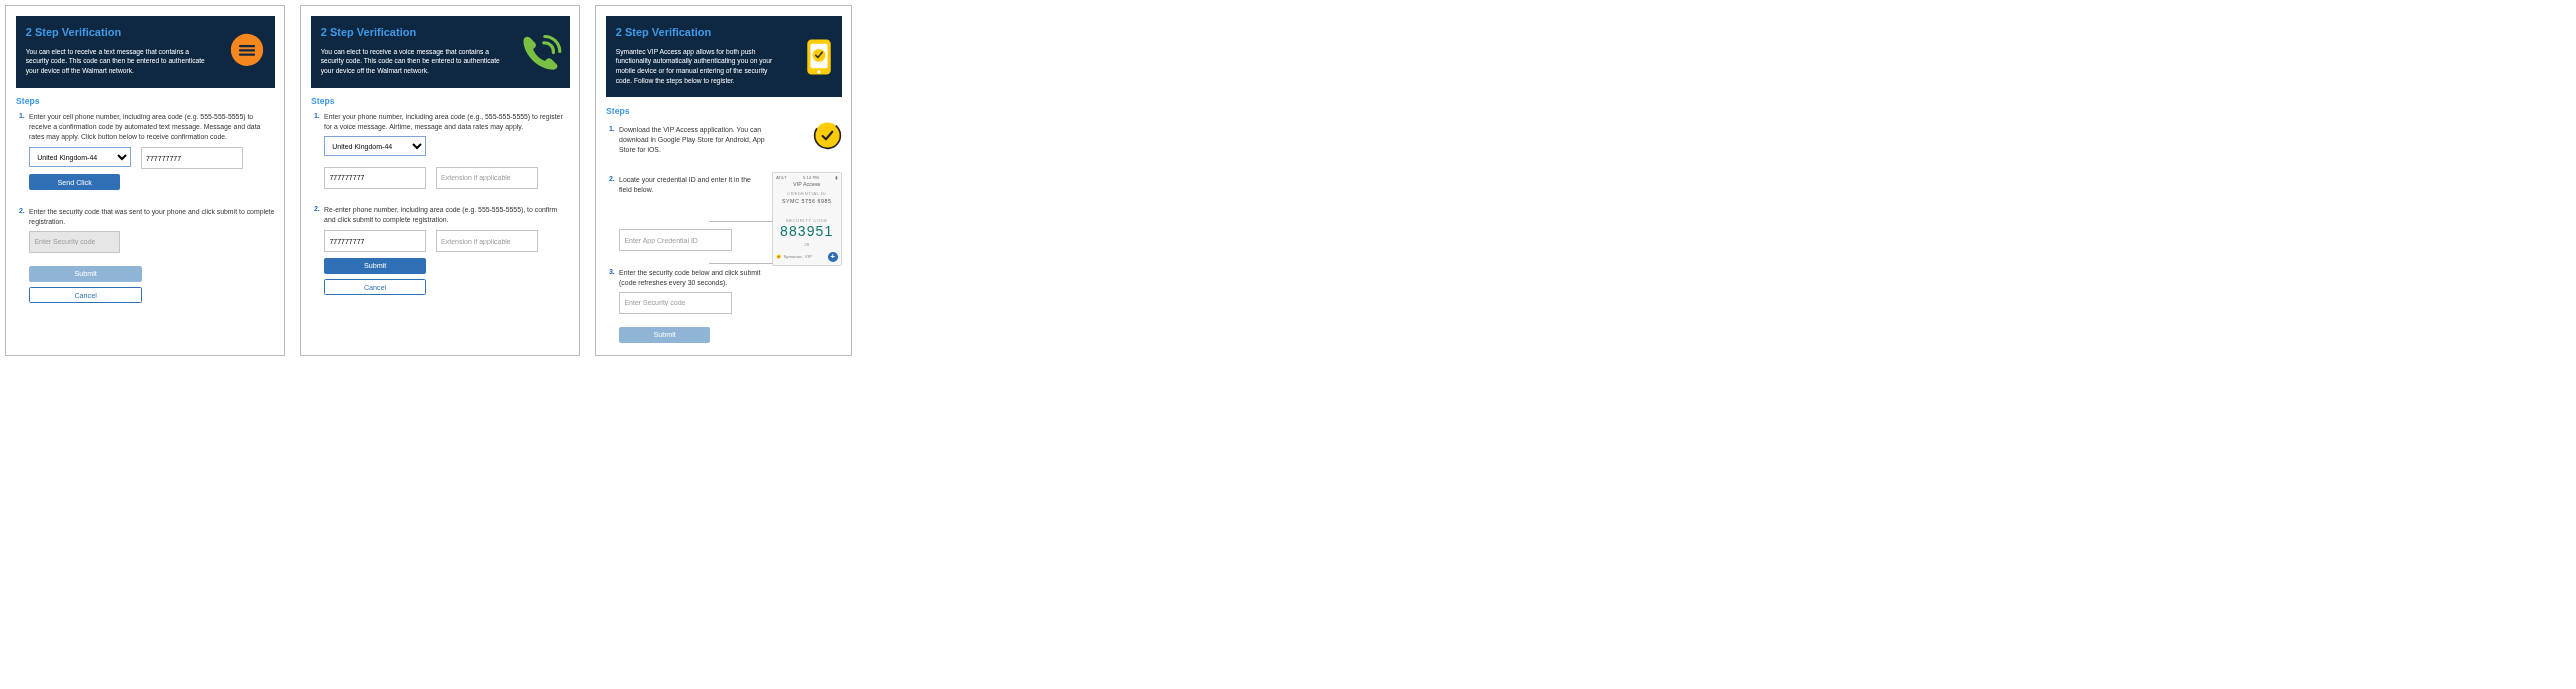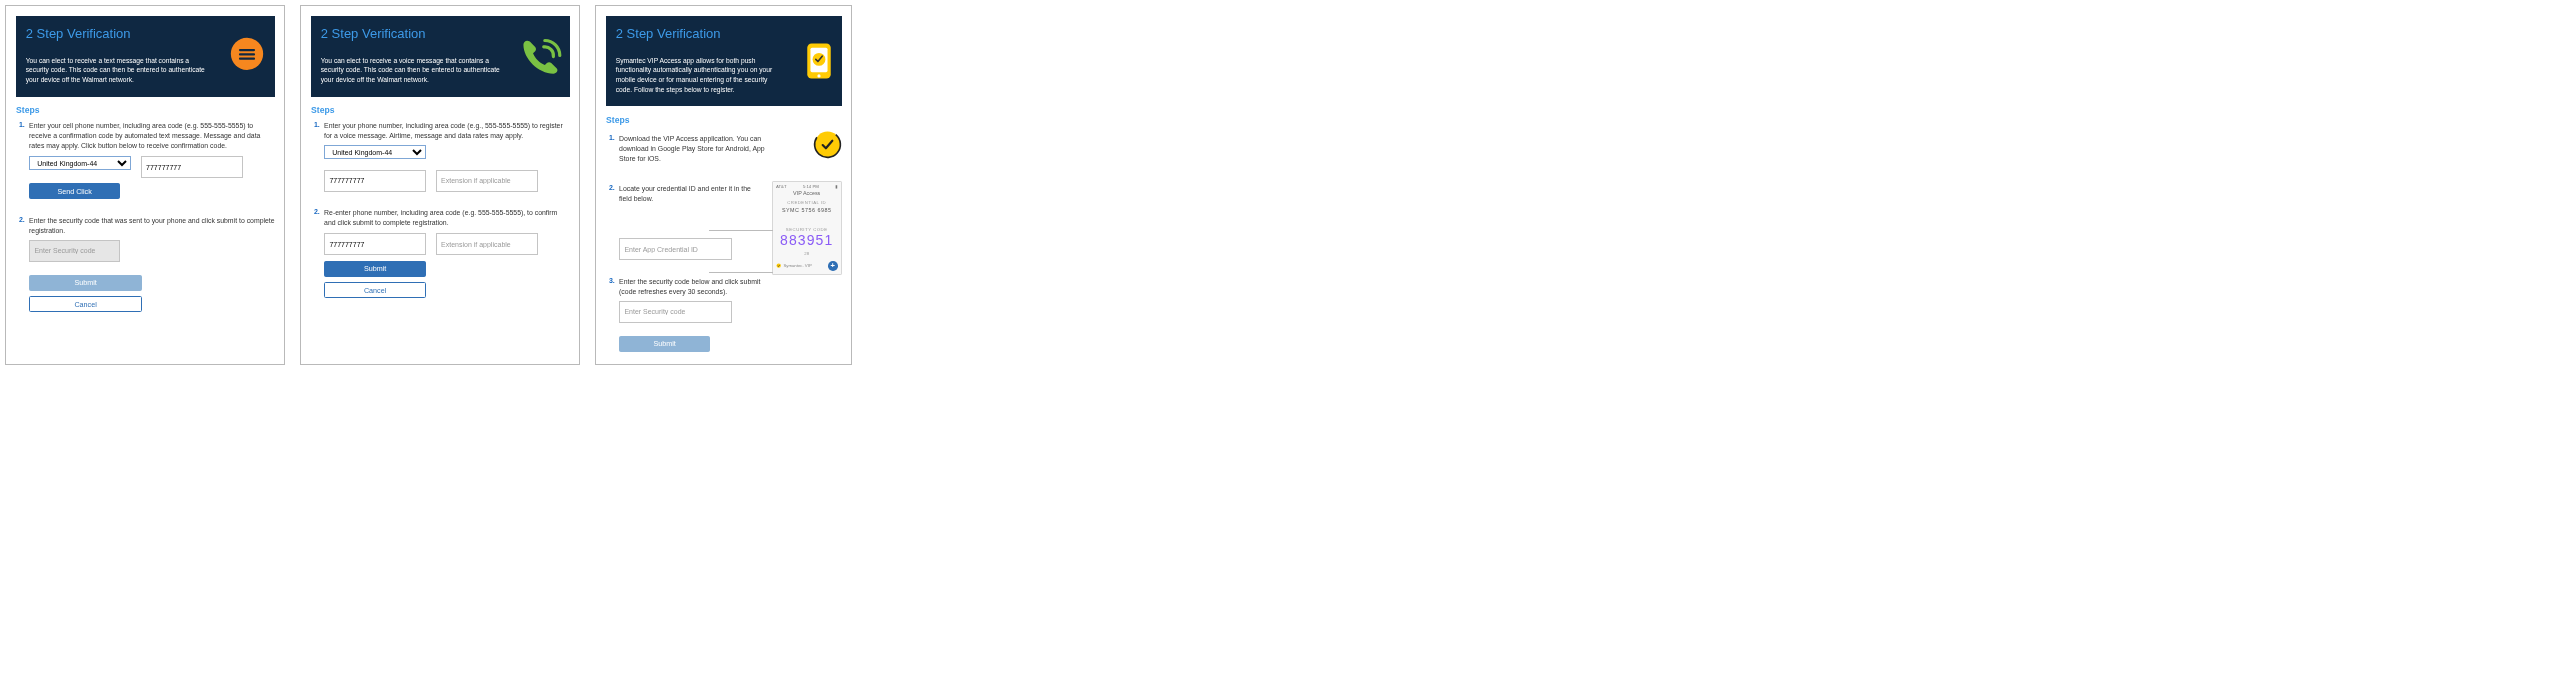--- a/index.html
+++ b/index.html
@@ -25,23 +25,23 @@
   
   .banner {
     background: #0f2842;
     color: #fff;
     padding: 9.7px 64px 11.8px 9.7px;
     position: relative;
     overflow: hidden;
   }
   .banner-title {
     color: #3d9ae8;
-    font-size: 13px;
-    font-weight: 400;
-    margin-bottom: 15px;
+    font-size: 11px;
+    font-weight: 700;
+    margin-bottom: 9px;
   }
   .banner-desc {
     font-size: 6.7px;
     line-height: 1.45;
     color: #fff;
   }
   .banner-icon {
     position: absolute;
     right: 6.4px;
     top: 50%;
@@ -62,21 +62,21 @@
     color: #1566c0;
     font-weight: bold;
     text-align: right;
     padding-right: 4.3px;
   }
   .step-body { flex: 1; line-height: 1.45; font-size: 6.9px; }
   .step-indent { margin-left: 13px; }
 
   .field-row { display: flex; gap: 9.7px; margin-top: 5.4px; }
   select.country {
-    width: 102px; height: 14px;
+    width: 102px; height: 20px;
     border: 0.5px solid #7fa7d6;
     background: #fff;
     font-size: 7px;
     padding: 0 3.2px;
   }
   input.text {
     height: 22px;
     border: 0.5px solid #c4c4c4;
     padding: 0 4.3px;
     font-size: 7px;
@@ -118,21 +118,21 @@
     background: #f7f7f7;
     font-size: 5.4px;
     padding: 2.1px 3.2px 5.4px 3.2px;
     border-radius: 1.1px;
     position: relative;
   }
   .vip-statusbar { display:flex; justify-content:space-between; color:#777; font-size:4.3px; }
   .vip-title { text-align:center; font-size:5.4px; color:#666; margin:1.1px 0 4.3px 0; }
   .vip-label { text-align:center; font-size:4.3px; color:#999; letter-spacing:0.5px; }
   .vip-cred { text-align:center; font-size:5.4px; letter-spacing:0.5px; color:#555; margin:1.1px 0 14px; }
-  .vip-code { text-align:center; font-size:14px; letter-spacing:1.1px; color:#8b5cf6; font-weight:300; margin-bottom:3.2px; }
+  .vip-code { text-align:center; font-size:14px; letter-spacing:1.1px; color:#0f766e; font-weight:300; margin-bottom:3.2px; }
   .vip-count { text-align:center; font-size:4.3px; color:#999; margin-bottom:7.5px; }
   .vip-brand { font-size:4.3px; color:#888; display:flex; align-items:center; gap:2.1px; }
   .vip-plus {
     position:absolute; right:3.2px; bottom:3.2px;
     width:9.7px; height:9.7px; border-radius:50%;
     background:#2f6fb5; color:#fff; display:flex; align-items:center; justify-content:center;
     font-size:7.5px; font-weight:bold;
   }
   .phone-line {
     position:absolute;

